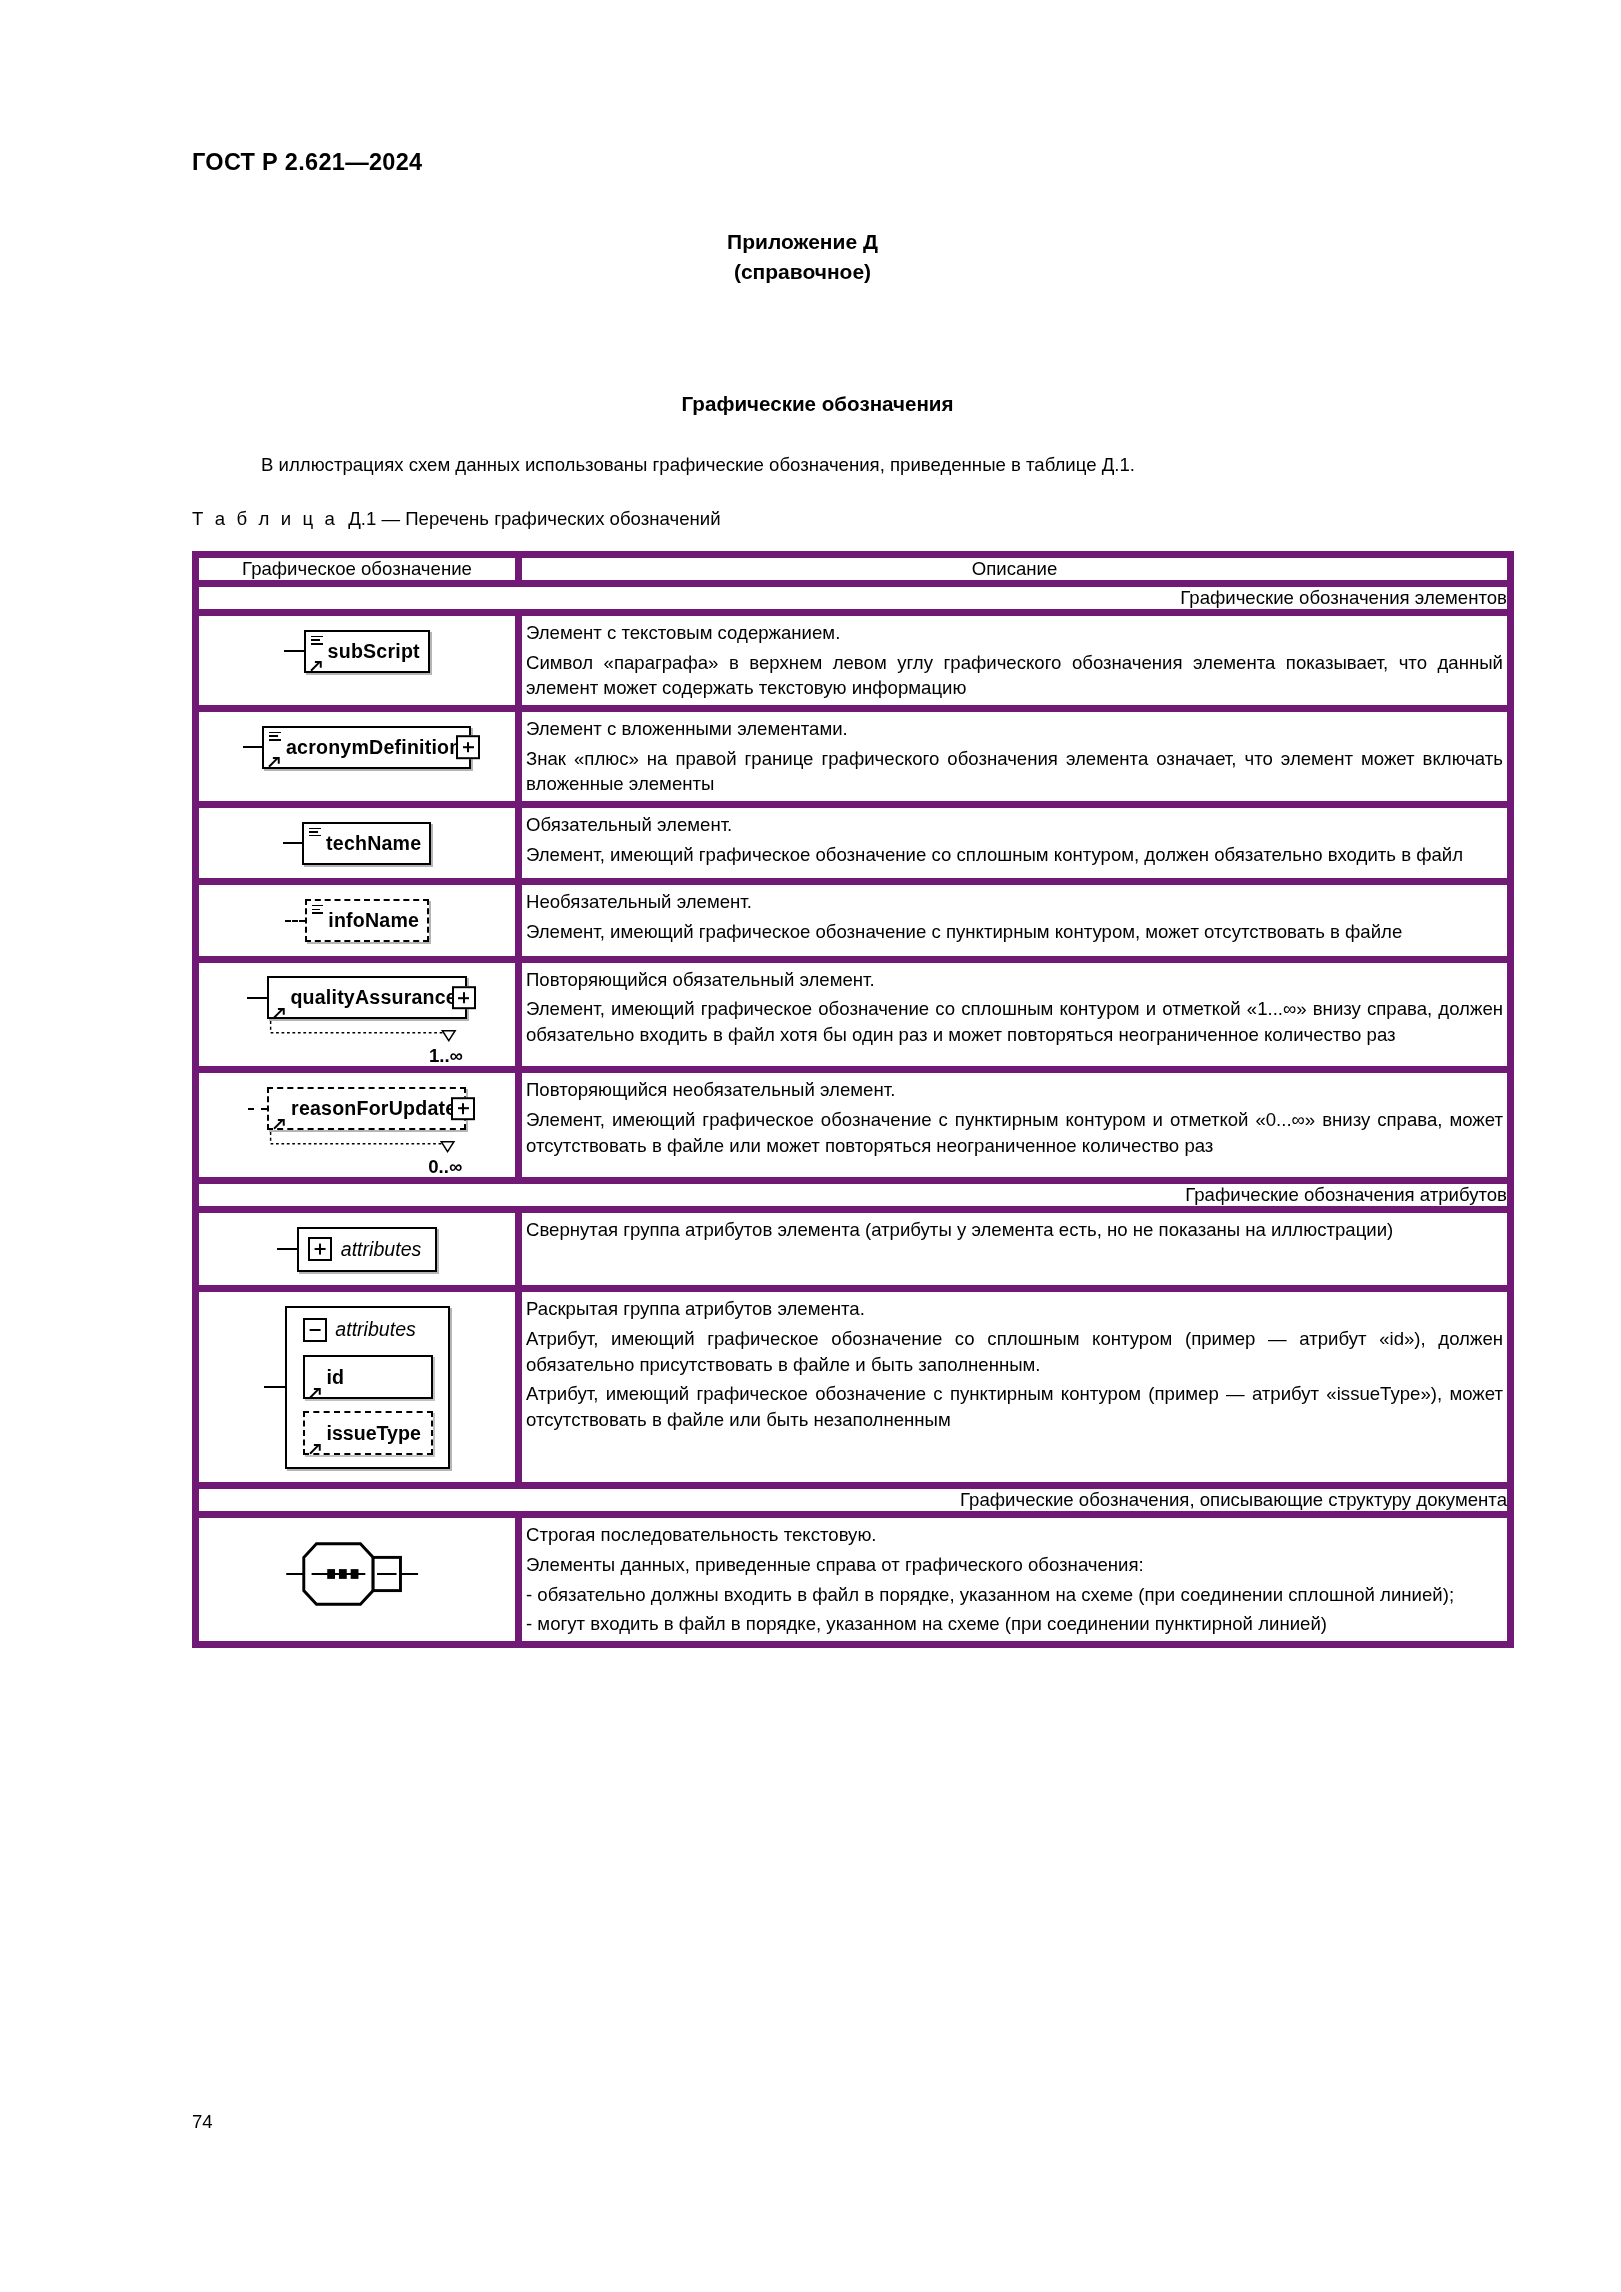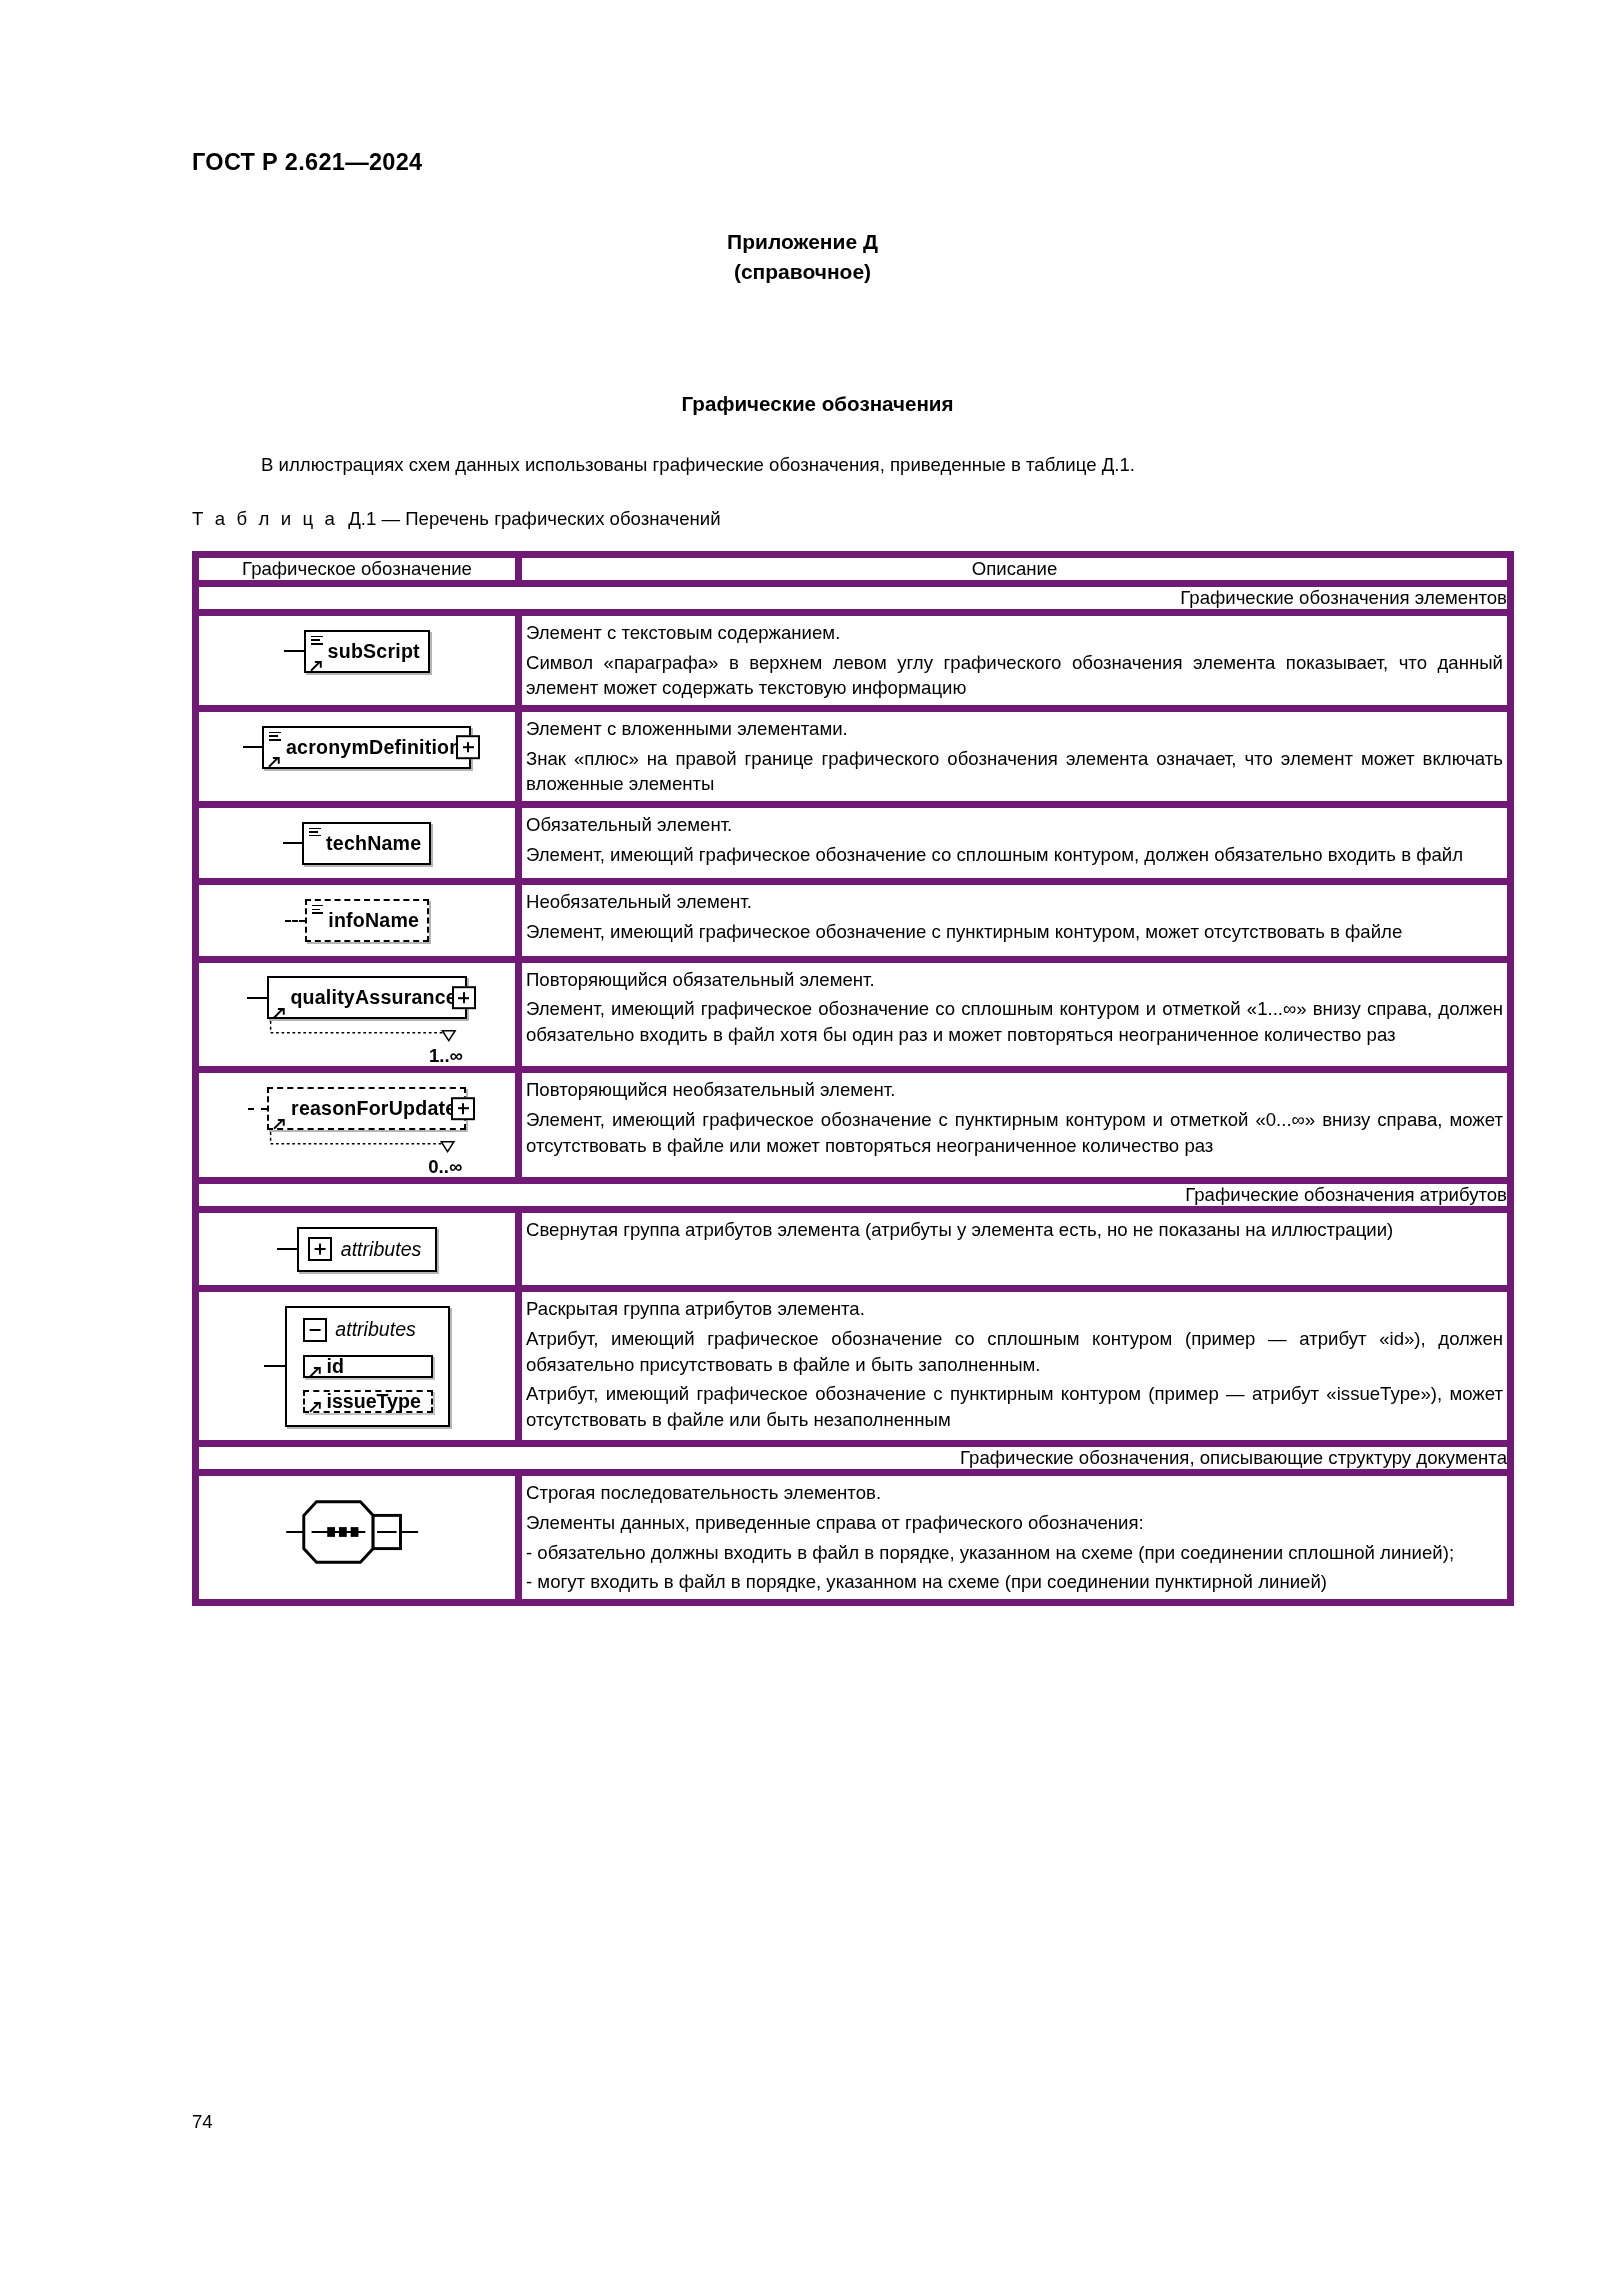--- a/index.html
+++ b/index.html
@@ -267,21 +267,21 @@
     left: 50%; top: 50%;
     transform: translate(-50%,-50%);
     width: 2px; height: 10.8px;
     background: #000;
   }
 
   .attr-node {
     position: relative;
     box-sizing: border-box;
     background: #fff;
-    height: 23px;
+    height: 44px;
     min-width: 123px;
     padding: 0 9.8px 0 21.6px;
     display: flex;
     align-items: center;
     font-size: 19.6px;
     font-weight: bold;
     margin: 0 0 11.8px 0;
     box-shadow: 2px 2px 0 0 rgba(120,120,120,0.45);
   }
   .attr-node.solid  { border: 2px solid #000; }
@@ -584,21 +584,21 @@
                 <rect x="56" y="38" width="8" height="10" fill="#000"></rect>
                 <rect x="68" y="38" width="8" height="10" fill="#000"></rect>
                 <rect x="91" y="26" width="28" height="34" fill="#fff" stroke="#000" stroke-width="3"></rect>
                 <line x1="95" y1="43" x2="115" y2="43" stroke="#000" stroke-width="2"></line>
                 <line x1="119" y1="43" x2="137" y2="43" stroke="#000" stroke-width="2"></line>
               </svg>
             </span>
           </div>
         </td>
         <td class="desc-cell">
-          <p>Строгая последовательность элементов.</p>
+          <p>Строгая последовательность текстовую.</p>
           <p>Элементы данных, приведенные справа от графического обозначения:</p>
           <p>- обязательно должны входить в файл в порядке, указанном на схеме (при соединении сплошной линией);</p>
           <p>- могут входить в файл в порядке, указанном на схеме (при соединении пунктирной линией)</p>
         </td>
       </tr>
 
     </tbody>
   </table>
 
   <div class="folio">74</div>

